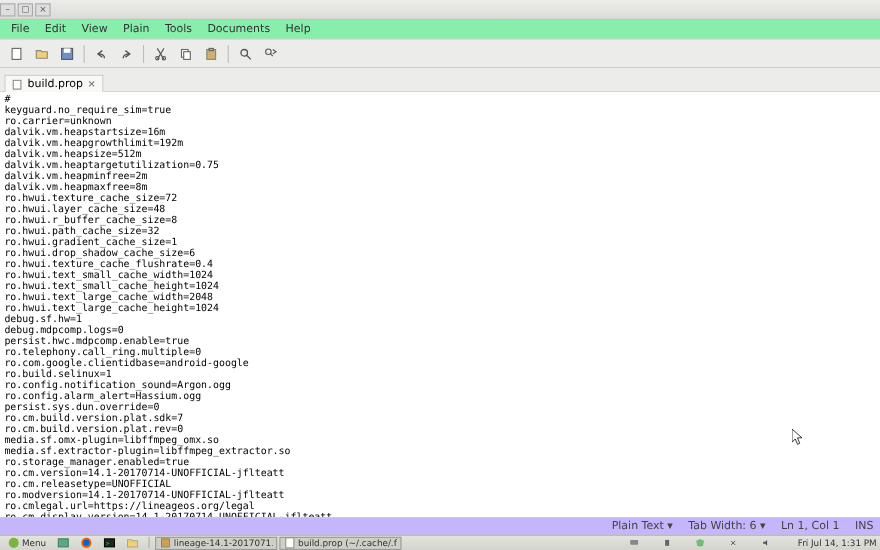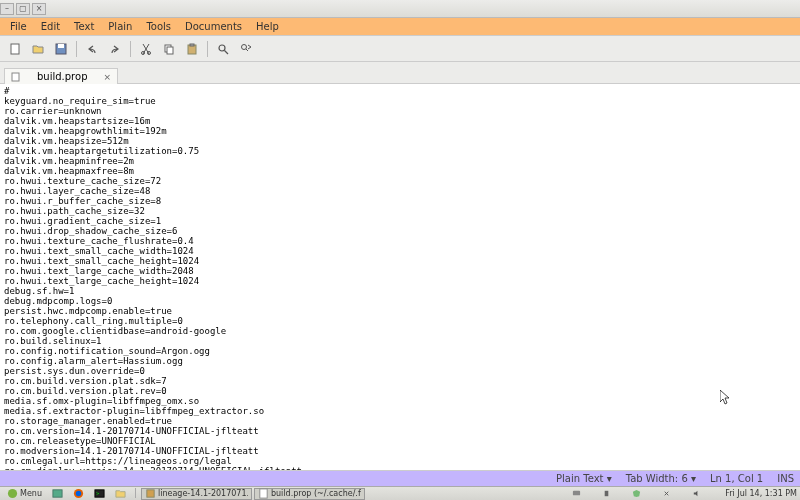--- a/index.html
+++ b/index.html
@@ -1,27 +1,27 @@
 <!DOCTYPE html>
 <html><head>
 <meta charset="utf-8">
 <style>
 * { margin: 0; padding: 0; box-sizing: border-box; }
 body { font-family: "DejaVu Sans", "Liberation Sans", sans-serif; font-size: 11px; background: #e8e8e3; width: 800px; height: 500px; overflow: hidden; position: relative; }
 .titlebar { height: 18px; background: linear-gradient(#ececea, #dcdcd7); display: flex; align-items: center; border-bottom: 1px solid #bbb; }
 .titlebar-title { flex: 1; text-align: center; font-size: 10px; color: #444; }
 .window-ctrl { display: flex; gap: 2px; padding-right: 4px; }
 .window-btn { width: 14px; height: 12px; background: #dedede; border: 1px solid #aaa; font-size: 8px; text-align: center; line-height: 10px; color: #555; cursor: pointer; }
-.menubar { height: 18px; background: #fdba74; display: flex; align-items: center; padding: 0 4px; gap: 2px; border-bottom: 1px solid #ccc; }
+.menubar { height: 18px; background: #86efac; display: flex; align-items: center; padding: 0 4px; gap: 2px; border-bottom: 1px solid #ccc; }
 .menu-item { padding: 1px 6px; font-size: 10px; color: #333; cursor: pointer; }
 .toolbar { height: 26px; background: #ececea; display: flex; align-items: center; padding: 0 4px; gap: 1px; border-bottom: 1px solid #ccc; }
 .tool-btn { width: 22px; height: 20px; display: flex; align-items: center; justify-content: center; cursor: pointer; border: 1px solid transparent; }
 .tool-sep { width: 1px; height: 16px; background: #bbb; margin: 0 3px; }
 .tabbar { height: 22px; background: #ececea; display: flex; align-items: flex-end; padding: 0 4px; border-bottom: 1px solid #ccc; }
-.tab { background: #f8f8f5; border: 1px solid #ccc; border-bottom: none; padding: 2px 6px; font-size: 10px; display: flex; align-items: center; gap: 16px; position: relative; top: 1px; }
+.tab { background: #f8f8f5; border: 1px solid #ccc; border-bottom: none; padding: 2px 6px; font-size: 10px; display: flex; align-items: center; gap: 4px; position: relative; top: 1px; }
 .tab-close { font-size: 9px; color: #666; cursor: pointer; }
 .editor { background: #fff; height: 386px; overflow-y: auto; padding: 2px 4px; font-family: "DejaVu Sans Mono", "Liberation Mono", monospace; font-size: 9px; line-height: 10px; color: #000; white-space: pre; position: relative; }
 .editor::-webkit-scrollbar { width: 12px; }
 .editor::-webkit-scrollbar-track { background: #eee; }
 .editor::-webkit-scrollbar-thumb { background: #bbb; border: 1px solid #999; }
 .statusbar { height: 16px; background: #c4b5fd; display: flex; align-items: center; font-size: 10px; color: #444; padding: 0 6px; gap: 14px; justify-content: flex-end; border-top: 1px solid #ccc; }
 .status-item { cursor: pointer; }
 .taskbar { position: absolute; bottom: 0; left: 0; right: 0; height: 14px; background: linear-gradient(#e4e4df, #d4d4cf); border-top: 1px solid #aaa; display: flex; align-items: center; font-size: 8px; color: #333; }
 .taskbar-left { display: flex; align-items: flex-start; gap: 2px; padding-left: 3px; }
 .tb-btn { padding: 0 3px; height: 12px; display: flex; align-items: center; border: 1px solid transparent; cursor: pointer; }
@@ -39,21 +39,21 @@
   <div class="window-ctrl">
     <div class="window-btn">–</div>
     <div class="window-btn">▢</div>
     <div class="window-btn">×</div>
   </div>
 </div>
 
 <div class="menubar">
   <div class="menu-item">File</div>
   <div class="menu-item">Edit</div>
-  <div class="menu-item">Text</div>
+  <div class="menu-item">View</div>
   <div class="menu-item">Plain</div>
   <div class="menu-item">Tools</div>
   <div class="menu-item">Documents</div>
   <div class="menu-item">Help</div>
 </div>
 
 <div class="toolbar">
   <div class="tool-btn">
       <svg width="14" height="14" viewBox="0 0 14 14">
         <rect x="3" y="2" width="8" height="10" fill="#fff" stroke="#666"></rect>

